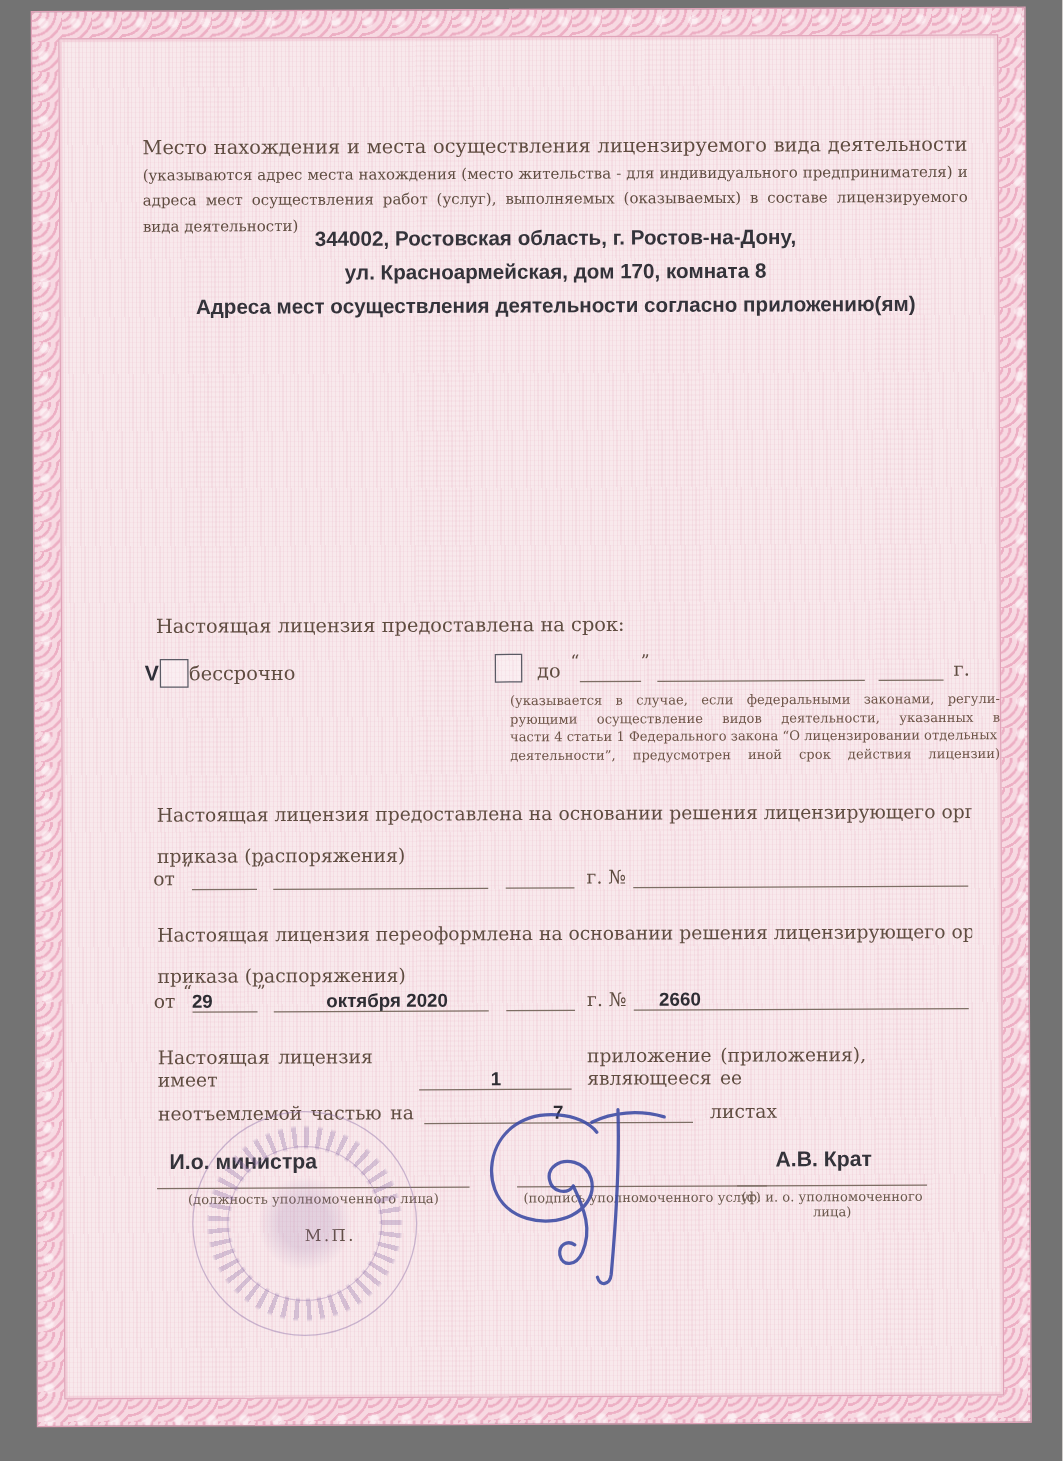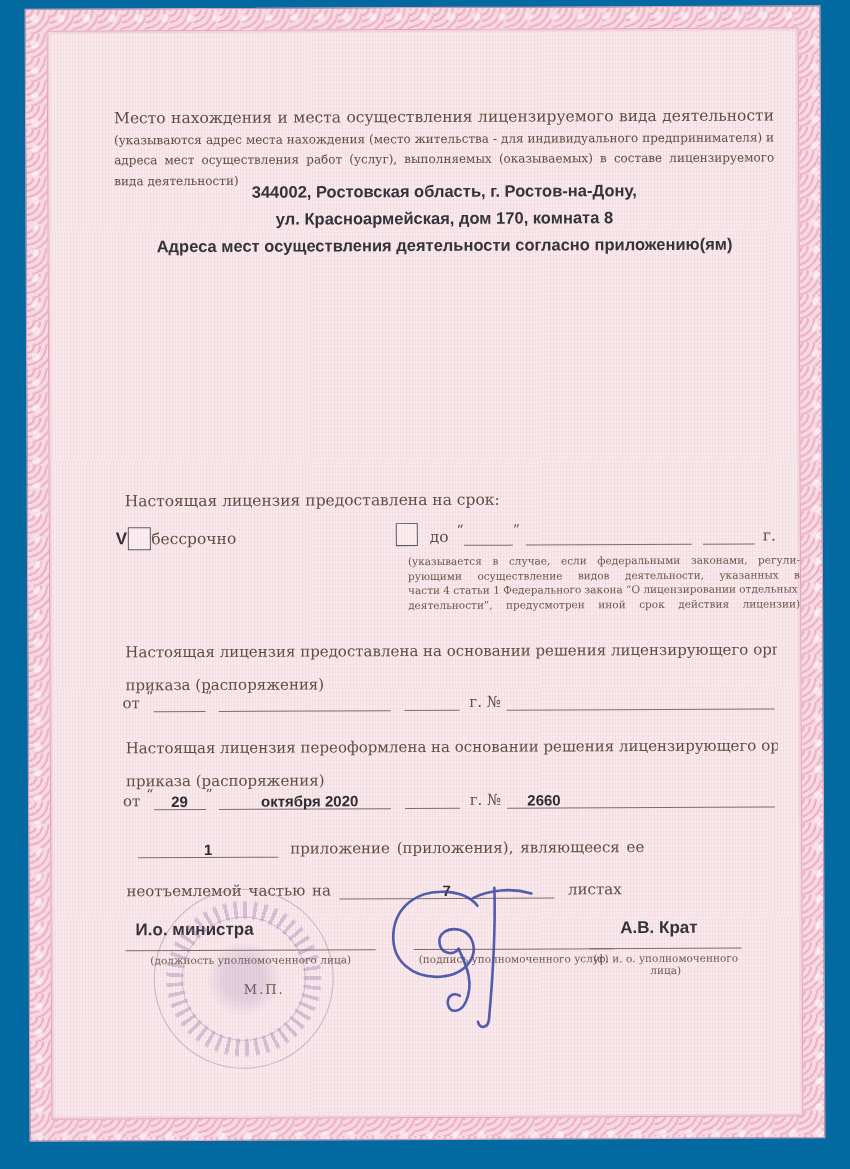--- a/index.html
+++ b/index.html
@@ -1,16 +1,16 @@
 <!DOCTYPE html>
 <html><head>
 <meta charset="utf-8">
 <style>
   html,body{margin:0;padding:0;background:#e9e7e3;}
-  .page{position:relative;width:850px;height:1169px;background:#0369a1;overflow:hidden;
+  .page{position:relative;width:850px;height:1169px;background:#737373;overflow:hidden;
         font-family:"DejaVu Serif", serif;}
   .frame{position:absolute;left:27px;top:7px;right:27px;bottom:29px;
          transform:rotate(-0.25deg);
          border:1px solid #e0a2b8;
          background:
            radial-gradient(circle at 9px 9px, rgba(255,255,255,.55) 3px, rgba(255,255,255,0) 5px),
            repeating-radial-gradient(circle at 0 0, #edafc4 0 2px, #f7d9e2 2px 6px);
          background-size:26px 26px, 24px 24px;}
   .field{position:absolute;inset:21px;border:1px solid #dfa3b8;
          box-shadow:inset 0 0 0 2px rgba(238,175,196,.35);
@@ -51,21 +51,21 @@
   .note-line{font-size:10.5px;line-height:14.5px;white-space:nowrap;overflow:hidden;
              text-align:justify;text-align-last:justify;}
 
   .para{font-size:15px;line-height:33px;width:652px;}
   .para .l1{white-space:nowrap;overflow:hidden;text-align:justify;text-align-last:justify;}
 
   .from-row{left:72px;top:0;width:652px;display:flex;align-items:flex-end;font-size:15px;}
   .from-row .lbl{margin-right:6px;}
   .from-row .u .val{display:block;font-family:"Liberation Sans","DejaVu Sans",sans-serif;
                     font-weight:bold;font-size:15px;color:#2e2d33;transform:translateY(4px);}
-  .u-day{width:52px;text-align:center;}
+  .u-day{width:52px;}
   .u-month{width:172px;text-align:center;}
   .u-month .val{padding-left:10px;}
   .u-short{width:55px;}
   .u-num{flex:1;text-align:left;}
   .u-num .val{padding-left:20px;}
   .num-lbl{margin:0 6px 0 10px;}
 
   .apx-row{left:75px;width:652px;display:flex;align-items:flex-end;font-size:15px;word-spacing:2px;}
   .u-count{width:140px;text-align:center;margin:0 12px;}
   .u-sheets{width:215px;text-align:center;margin:0 14px 0 8px;}
@@ -177,20 +177,21 @@
             </span>
           <span class="sp" style="width:14px;"></span>
           <span class="u u-short"></span>
           <span class="lbl num-lbl">г. №</span>
           <span class="u u-num">
               <span class="val">2660</span>
             </span>
         </div>
 
         <div class="abs apx-row" style="top:806px;">
+          <span>Настоящая лицензия имеет</span>
           <span class="u u-count">
               <span class="val">1</span>
             </span>
           <span>приложение (приложения), являющееся ее</span>
         </div>
         <div class="abs apx-row" style="top:848px;">
           <span>неотъемлемой частью на</span>
           <span class="u u-sheets">
               <span class="val">7</span>
             </span>

